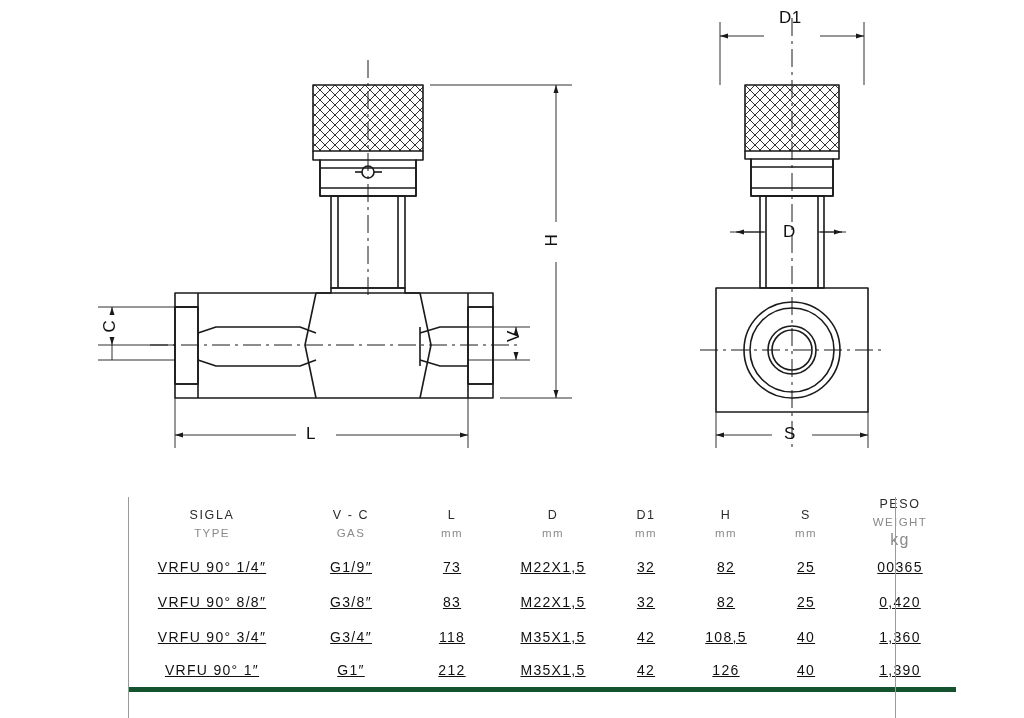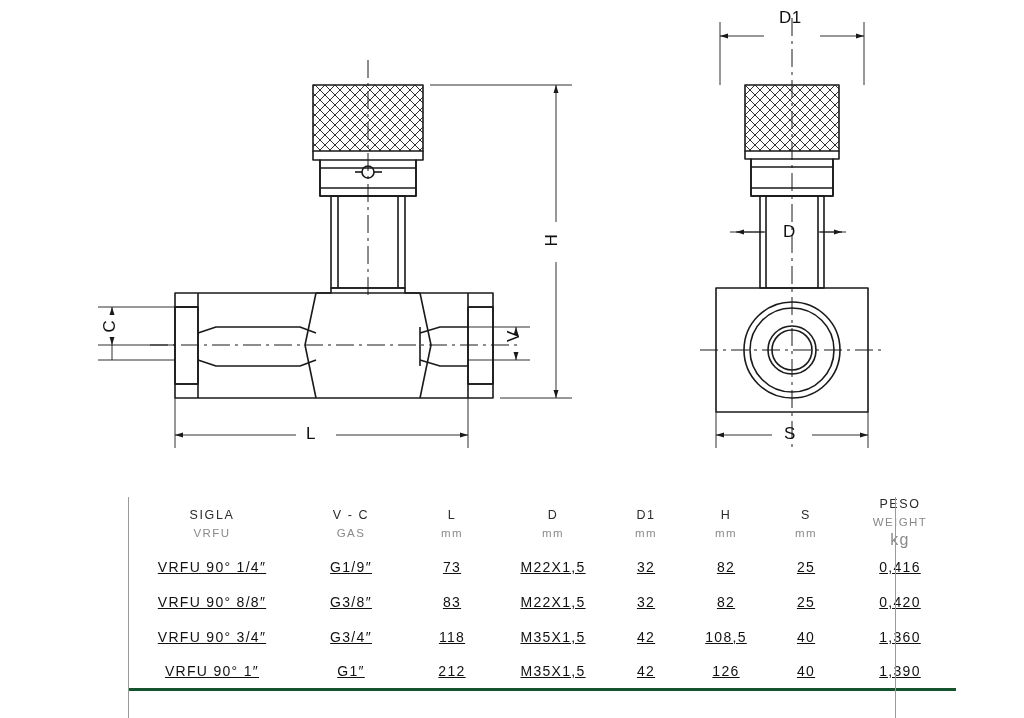--- a/index.html
+++ b/index.html
@@ -40,21 +40,21 @@
   }
   .h1{display:block;font-size:12.5px;letter-spacing:1.6px;color:#2b2b2b;}
   .h2{display:block;font-size:11.5px;letter-spacing:1.4px;color:#8a8a8a;margin-top:5px;}
   .h3{display:block;font-size:16px;letter-spacing:1.2px;color:#8a8a8a;margin-top:3px;}
   tbody tr{height:35px;}
   tbody td{
     font-size:14px;letter-spacing:1.3px;color:#111;
     border-top:1px solid #9a9a9a;
     text-decoration:underline;
   }
-  tbody tr:last-child td{border-bottom:3px solid #14532d;}
+  tbody tr:last-child td{border-bottom:5px solid #14532d;}
   .col-type{width:168px;}
   .col-vc{width:110px;}
   .col-l{width:92px;}
   .col-d{width:110px;}
   .col-d1{width:76px;}
   .col-h{width:84px;}
   .col-s{width:76px;}
   .col-w{width:112px;}
   
   .vline{
@@ -209,21 +209,21 @@
           <col class="col-d">
         <col class="col-d1">
           <col class="col-h">
           <col class="col-s">
           <col class="col-w">
       </colgroup>
       <thead>
         <tr class="hdr-row">
           <th>
             <span class="h1">SIGLA</span>
-            <span class="h2">VRFU</span>
+            <span class="h2">TYPE</span>
           </th>
           <th>
             <span class="h1">V - C</span>
             <span class="h2">GAS</span>
           </th>
           <th>
             <span class="h1">L</span>
             <span class="h2">mm</span>
           </th>
           <th>
@@ -251,21 +251,21 @@
       </thead>
       <tbody>
         <tr>
           <td>VRFU 90° 1/4″</td>
           <td>G1/9″</td>
           <td>73</td>
           <td>M22X1,5</td>
           <td>32</td>
           <td>82</td>
           <td>25</td>
-          <td>0,416</td>
+          <td>00365</td>
         </tr>
         <tr>
           <td>VRFU 90° 8/8″</td>
           <td>G3/8″</td>
           <td>83</td>
           <td>M22X1,5</td>
           <td>32</td>
           <td>82</td>
           <td>25</td>
           <td>0,420</td>

